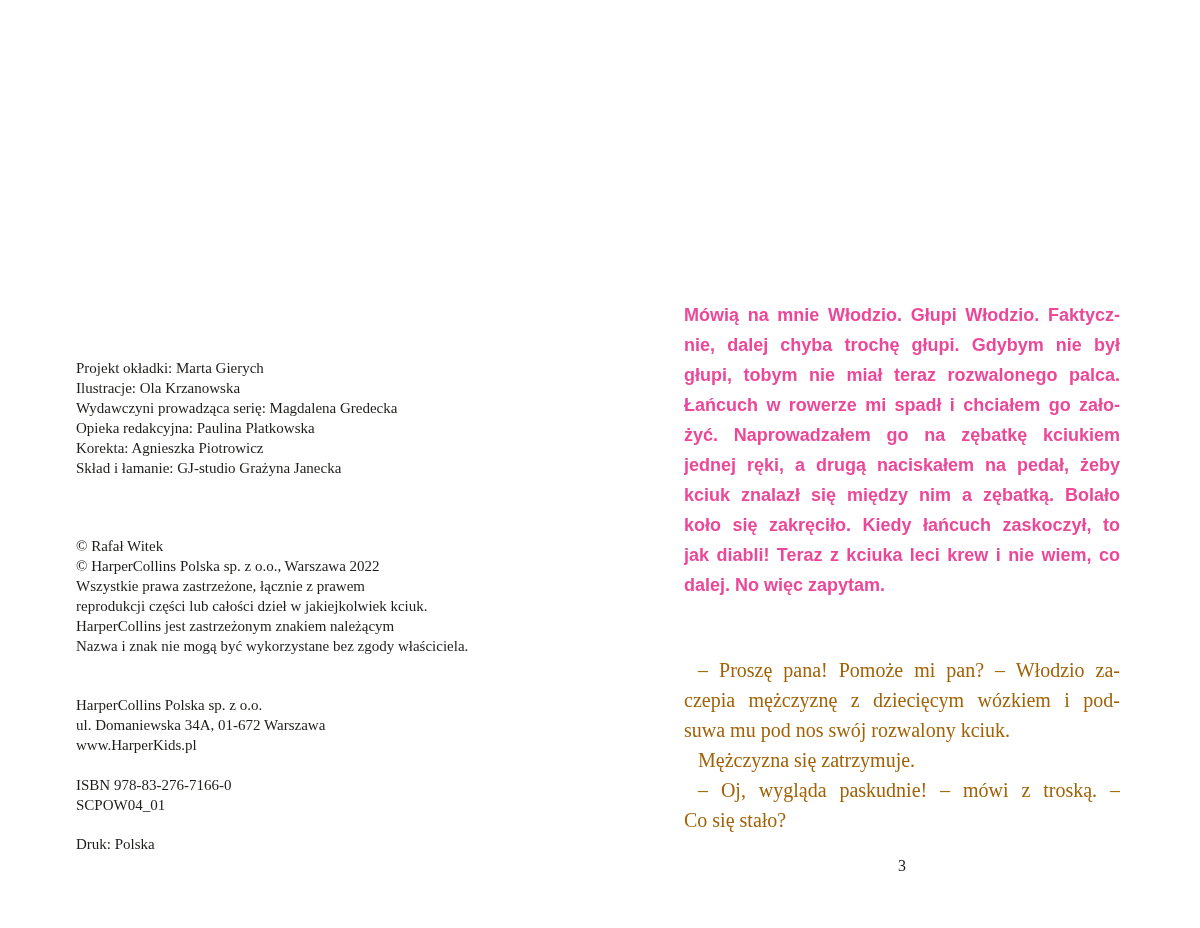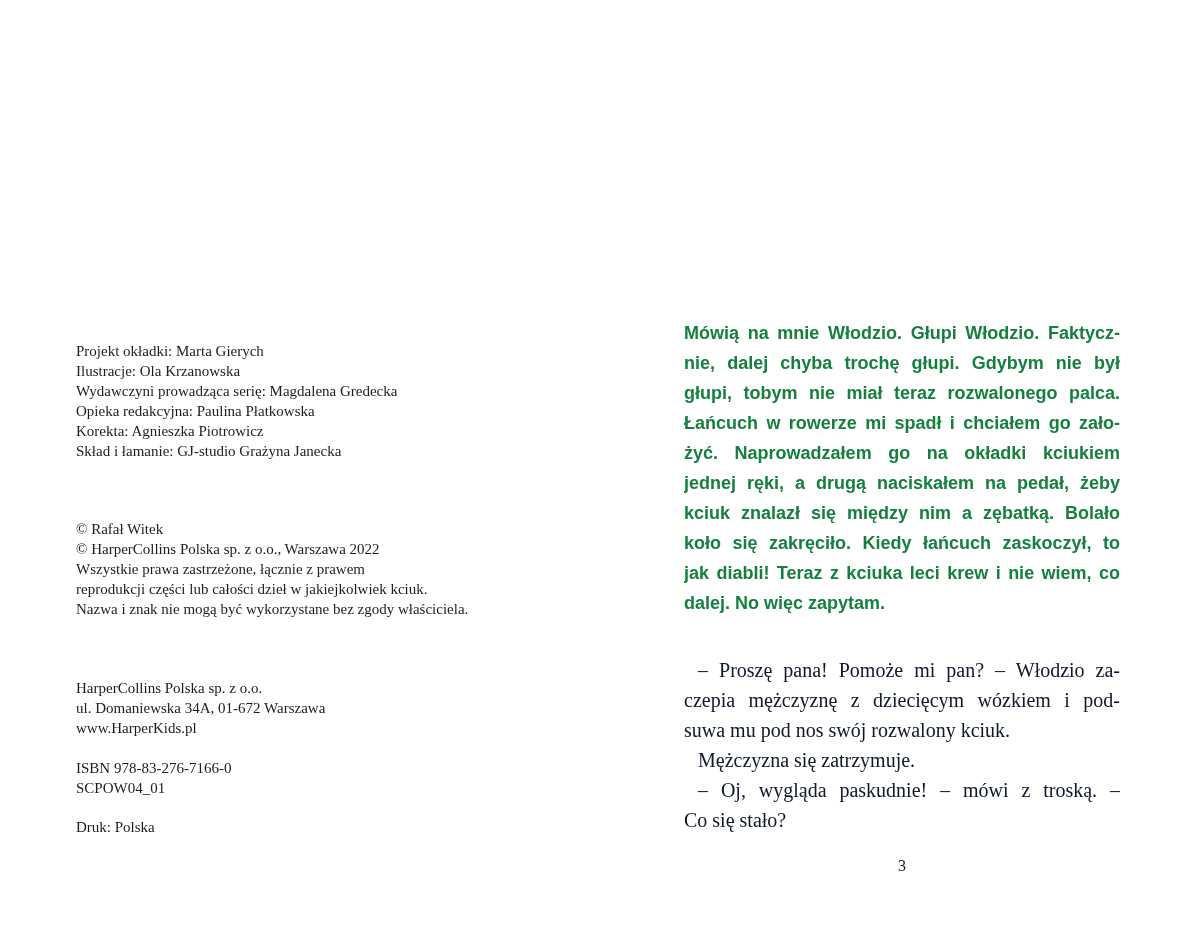--- a/index.html
+++ b/index.html
@@ -16,21 +16,21 @@
     color: #1d1d1b;
   }
   .spread {
     position: absolute;
     inset: 0;
   }
   
   .left-page {
     position: absolute;
     left: 76px;
-    top: 0;
+    top: 17px;
     width: 500px;
     height: 696px;
   }
   .left-page .block {
     position: absolute;
     left: 0;
     width: 500px;
     font-family: "Liberation Serif", "DejaVu Serif", serif;
     font-size: 15px;
     line-height: 20px;
@@ -46,38 +46,38 @@
   
   .right-page {
     position: absolute;
     left: 684px;
     top: 0;
     width: 436px;
     height: 928px;
   }
   .narration {
     position: absolute;
-    top: 318px;
+    top: 300px;
     left: 0;
     width: 436px;
     font-family: "Liberation Sans", "DejaVu Sans", sans-serif;
     font-weight: 700;
     font-size: 18px;
     line-height: 30px;
-    color: #15803d;
+    color: #ec4899;
   }
   .dialogue {
     position: absolute;
     top: 655px;
     left: 0;
     width: 436px;
     font-family: "Liberation Serif", "DejaVu Serif", serif;
     font-size: 20px;
     line-height: 30px;
-    color: #0f172a;
+    color: #a16207;
   }
   .line {
     text-align: left;
     overflow: hidden;
   }
   .line.just {
     text-align: justify;
     text-align-last: justify;
   }
   .line.indent {
@@ -106,20 +106,21 @@
         <div class="line">Wydawczyni prowadząca serię: Magdalena Gredecka</div>
         <div class="line">Opieka redakcyjna: Paulina Płatkowska</div>
         <div class="line">Korekta: Agnieszka Piotrowicz</div>
         <div class="line">Skład i łamanie: GJ-studio Grażyna Janecka</div>
       </div>
     <div class="block copyright">
         <div class="line">© Rafał Witek</div>
         <div class="line">© HarperCollins Polska sp. z o.o., Warszawa 2022</div>
         <div class="line">Wszystkie prawa zastrzeżone, łącznie z prawem</div>
         <div class="line">reprodukcji części lub całości dzieł w jakiejkolwiek kciuk.</div>
+        <div class="line">HarperCollins jest zastrzeżonym znakiem należącym</div>
         <div class="line">Nazwa i znak nie mogą być wykorzystane bez zgody właściciela.</div>
       </div>
     <div class="block address">
         <div class="line">HarperCollins Polska sp. z o.o.</div>
         <div class="line">ul. Domaniewska 34A, 01-672 Warszawa</div>
         <div class="line">www.HarperKids.pl</div>
       </div>
     <div class="block isbn">
         <div class="line">ISBN 978-83-276-7166-0</div>
         <div class="line">SCPOW04_01</div>
@@ -128,21 +129,21 @@
         <div class="line">Druk: Polska</div>
       </div>
   </section>
 
   <section class="right-page">
     <div class="narration">
         <div class="line just">Mówią na mnie Włodzio. Głupi Włodzio. Faktycz-</div>
         <div class="line just">nie, dalej chyba trochę głupi. Gdybym nie był</div>
         <div class="line just">głupi, tobym nie miał teraz rozwalonego palca.</div>
         <div class="line just">Łańcuch w rowerze mi spadł i chciałem go zało-</div>
-        <div class="line just">żyć. Naprowadzałem go na okładki kciukiem</div>
+        <div class="line just">żyć. Naprowadzałem go na zębatkę kciukiem</div>
         <div class="line just">jednej ręki, a drugą naciskałem na pedał, żeby</div>
         <div class="line just">kciuk znalazł się między nim a zębatką. Bolało</div>
         <div class="line just">koło się zakręciło. Kiedy łańcuch zaskoczył, to</div>
         <div class="line just">jak diabli! Teraz z kciuka leci krew i nie wiem, co</div>
         <div class="line">dalej. No więc zapytam.</div>
       </div>
     <div class="dialogue">
         <div class="line just indent">– Proszę pana! Pomoże mi pan? – Włodzio za-</div>
         <div class="line just">czepia mężczyznę z dziecięcym wózkiem i pod-</div>
         <div class="line">suwa mu pod nos swój rozwalony kciuk.</div>

